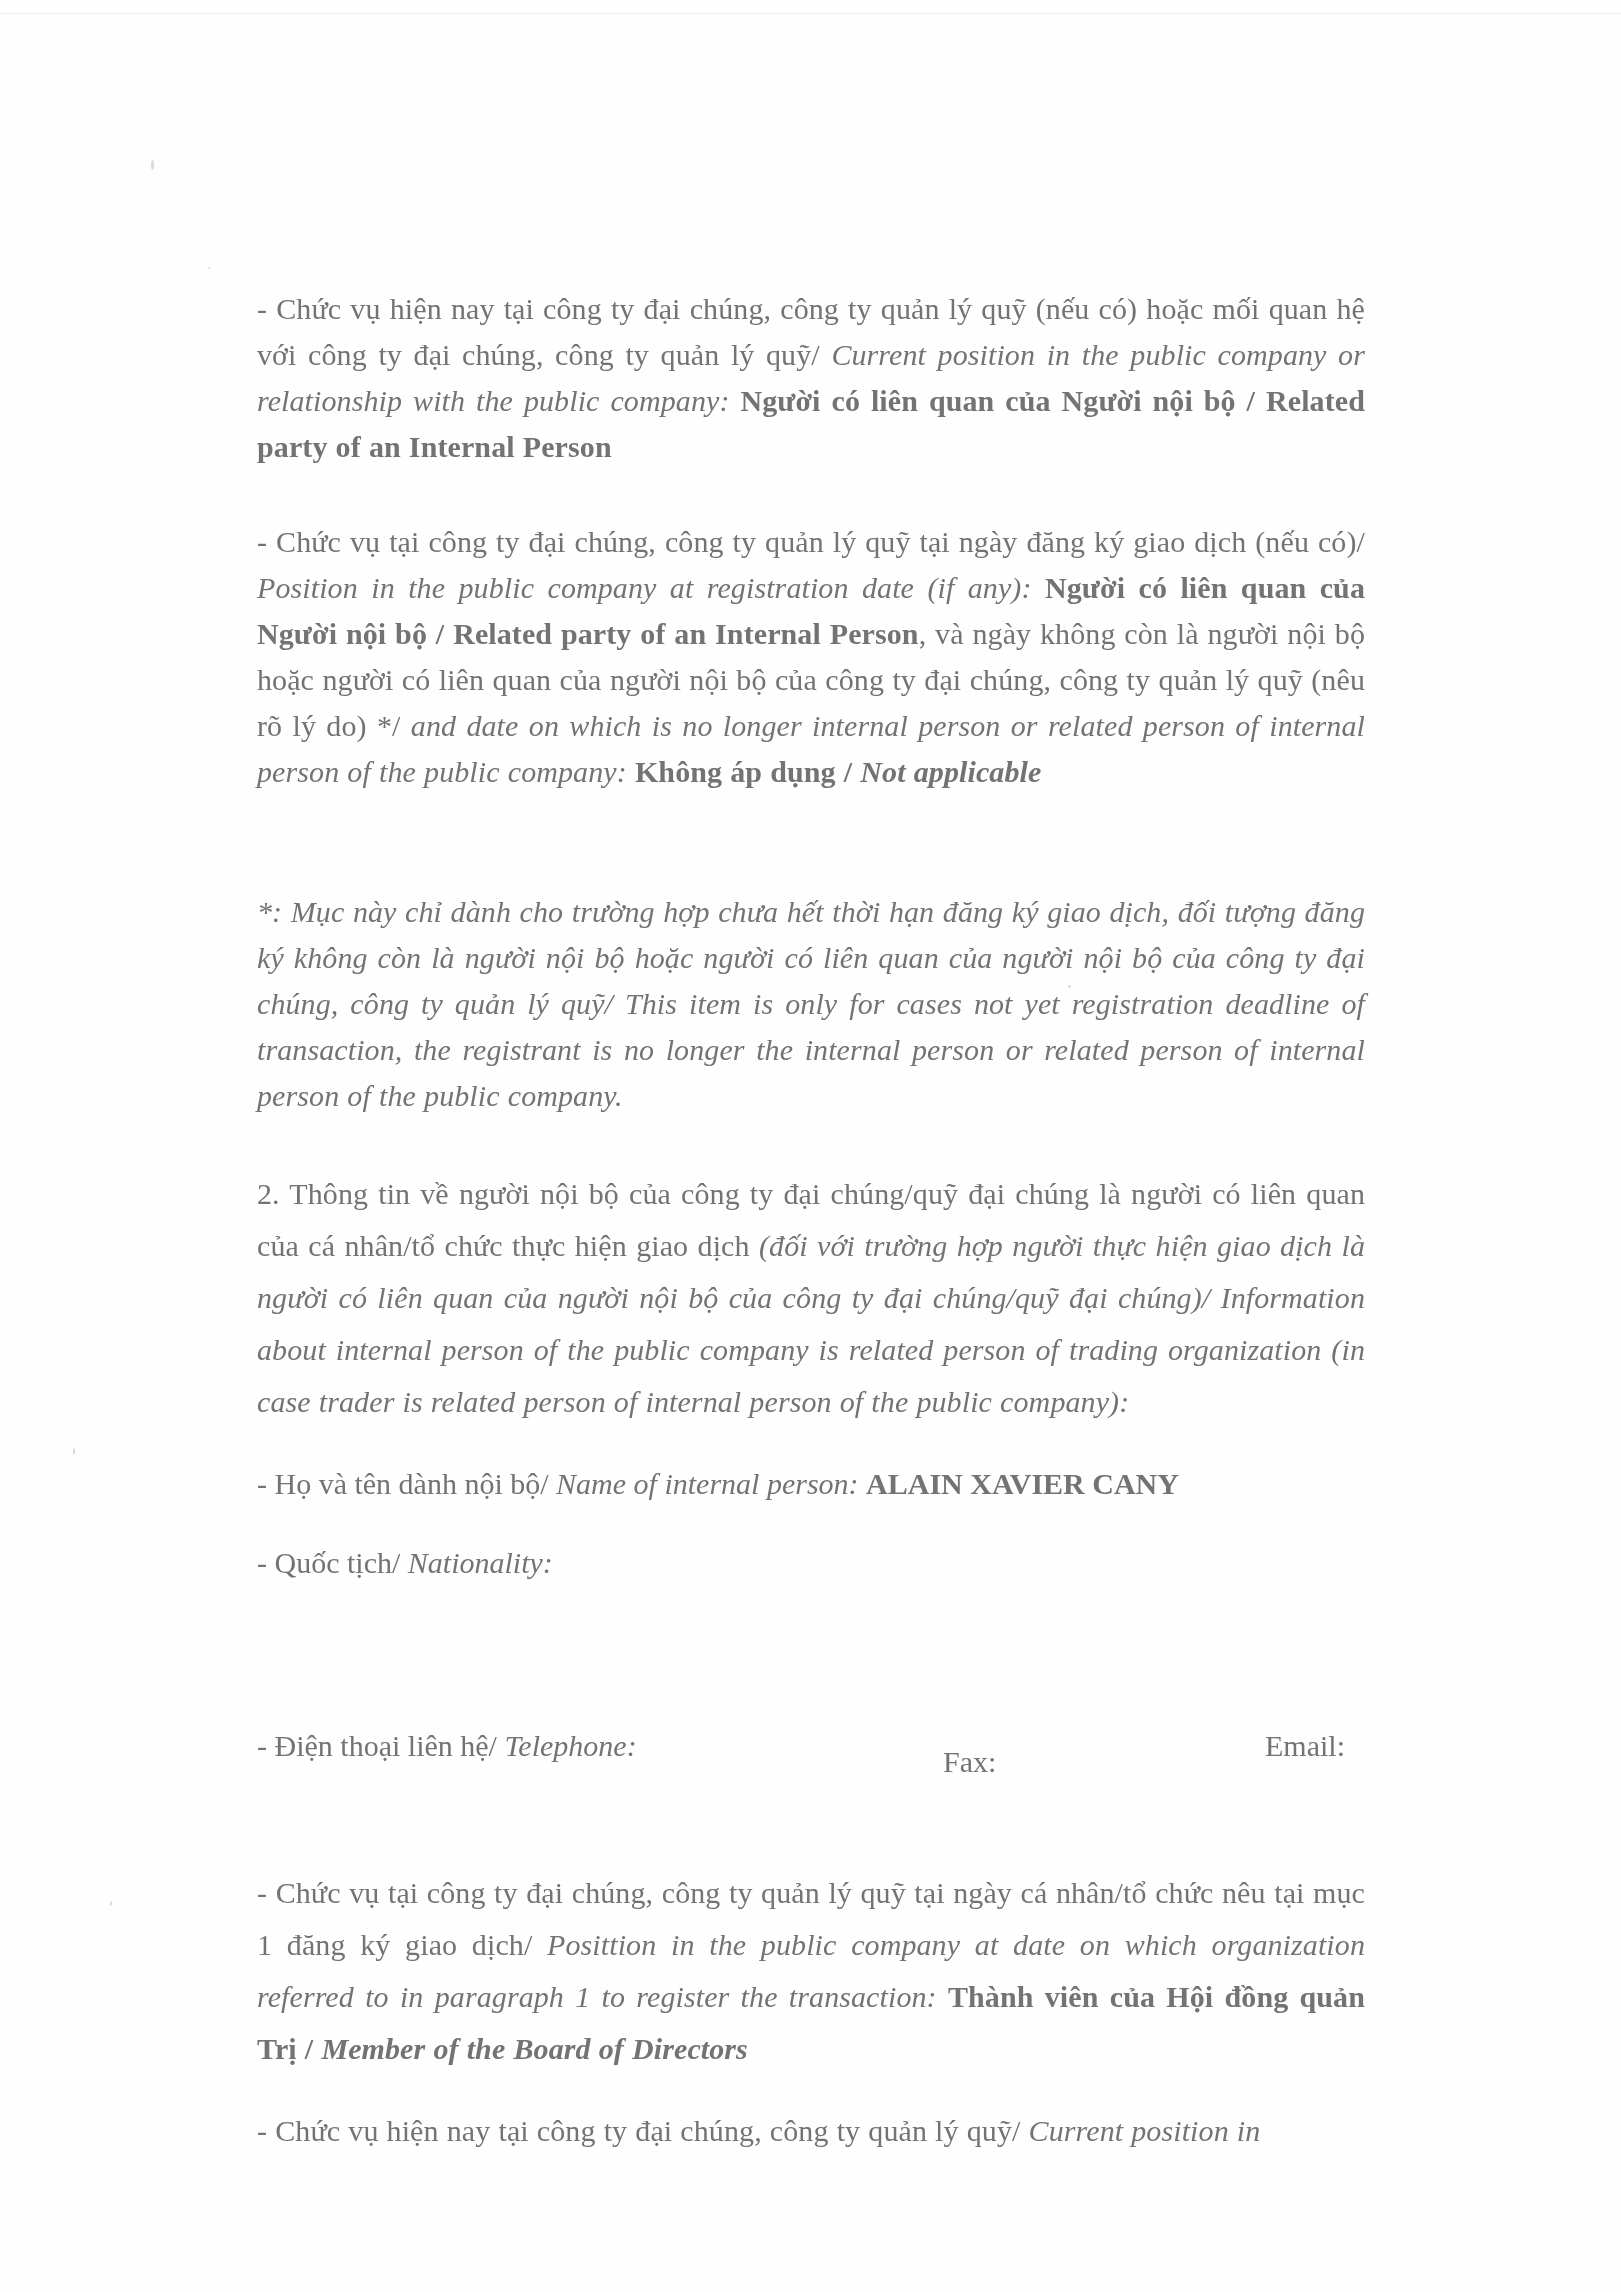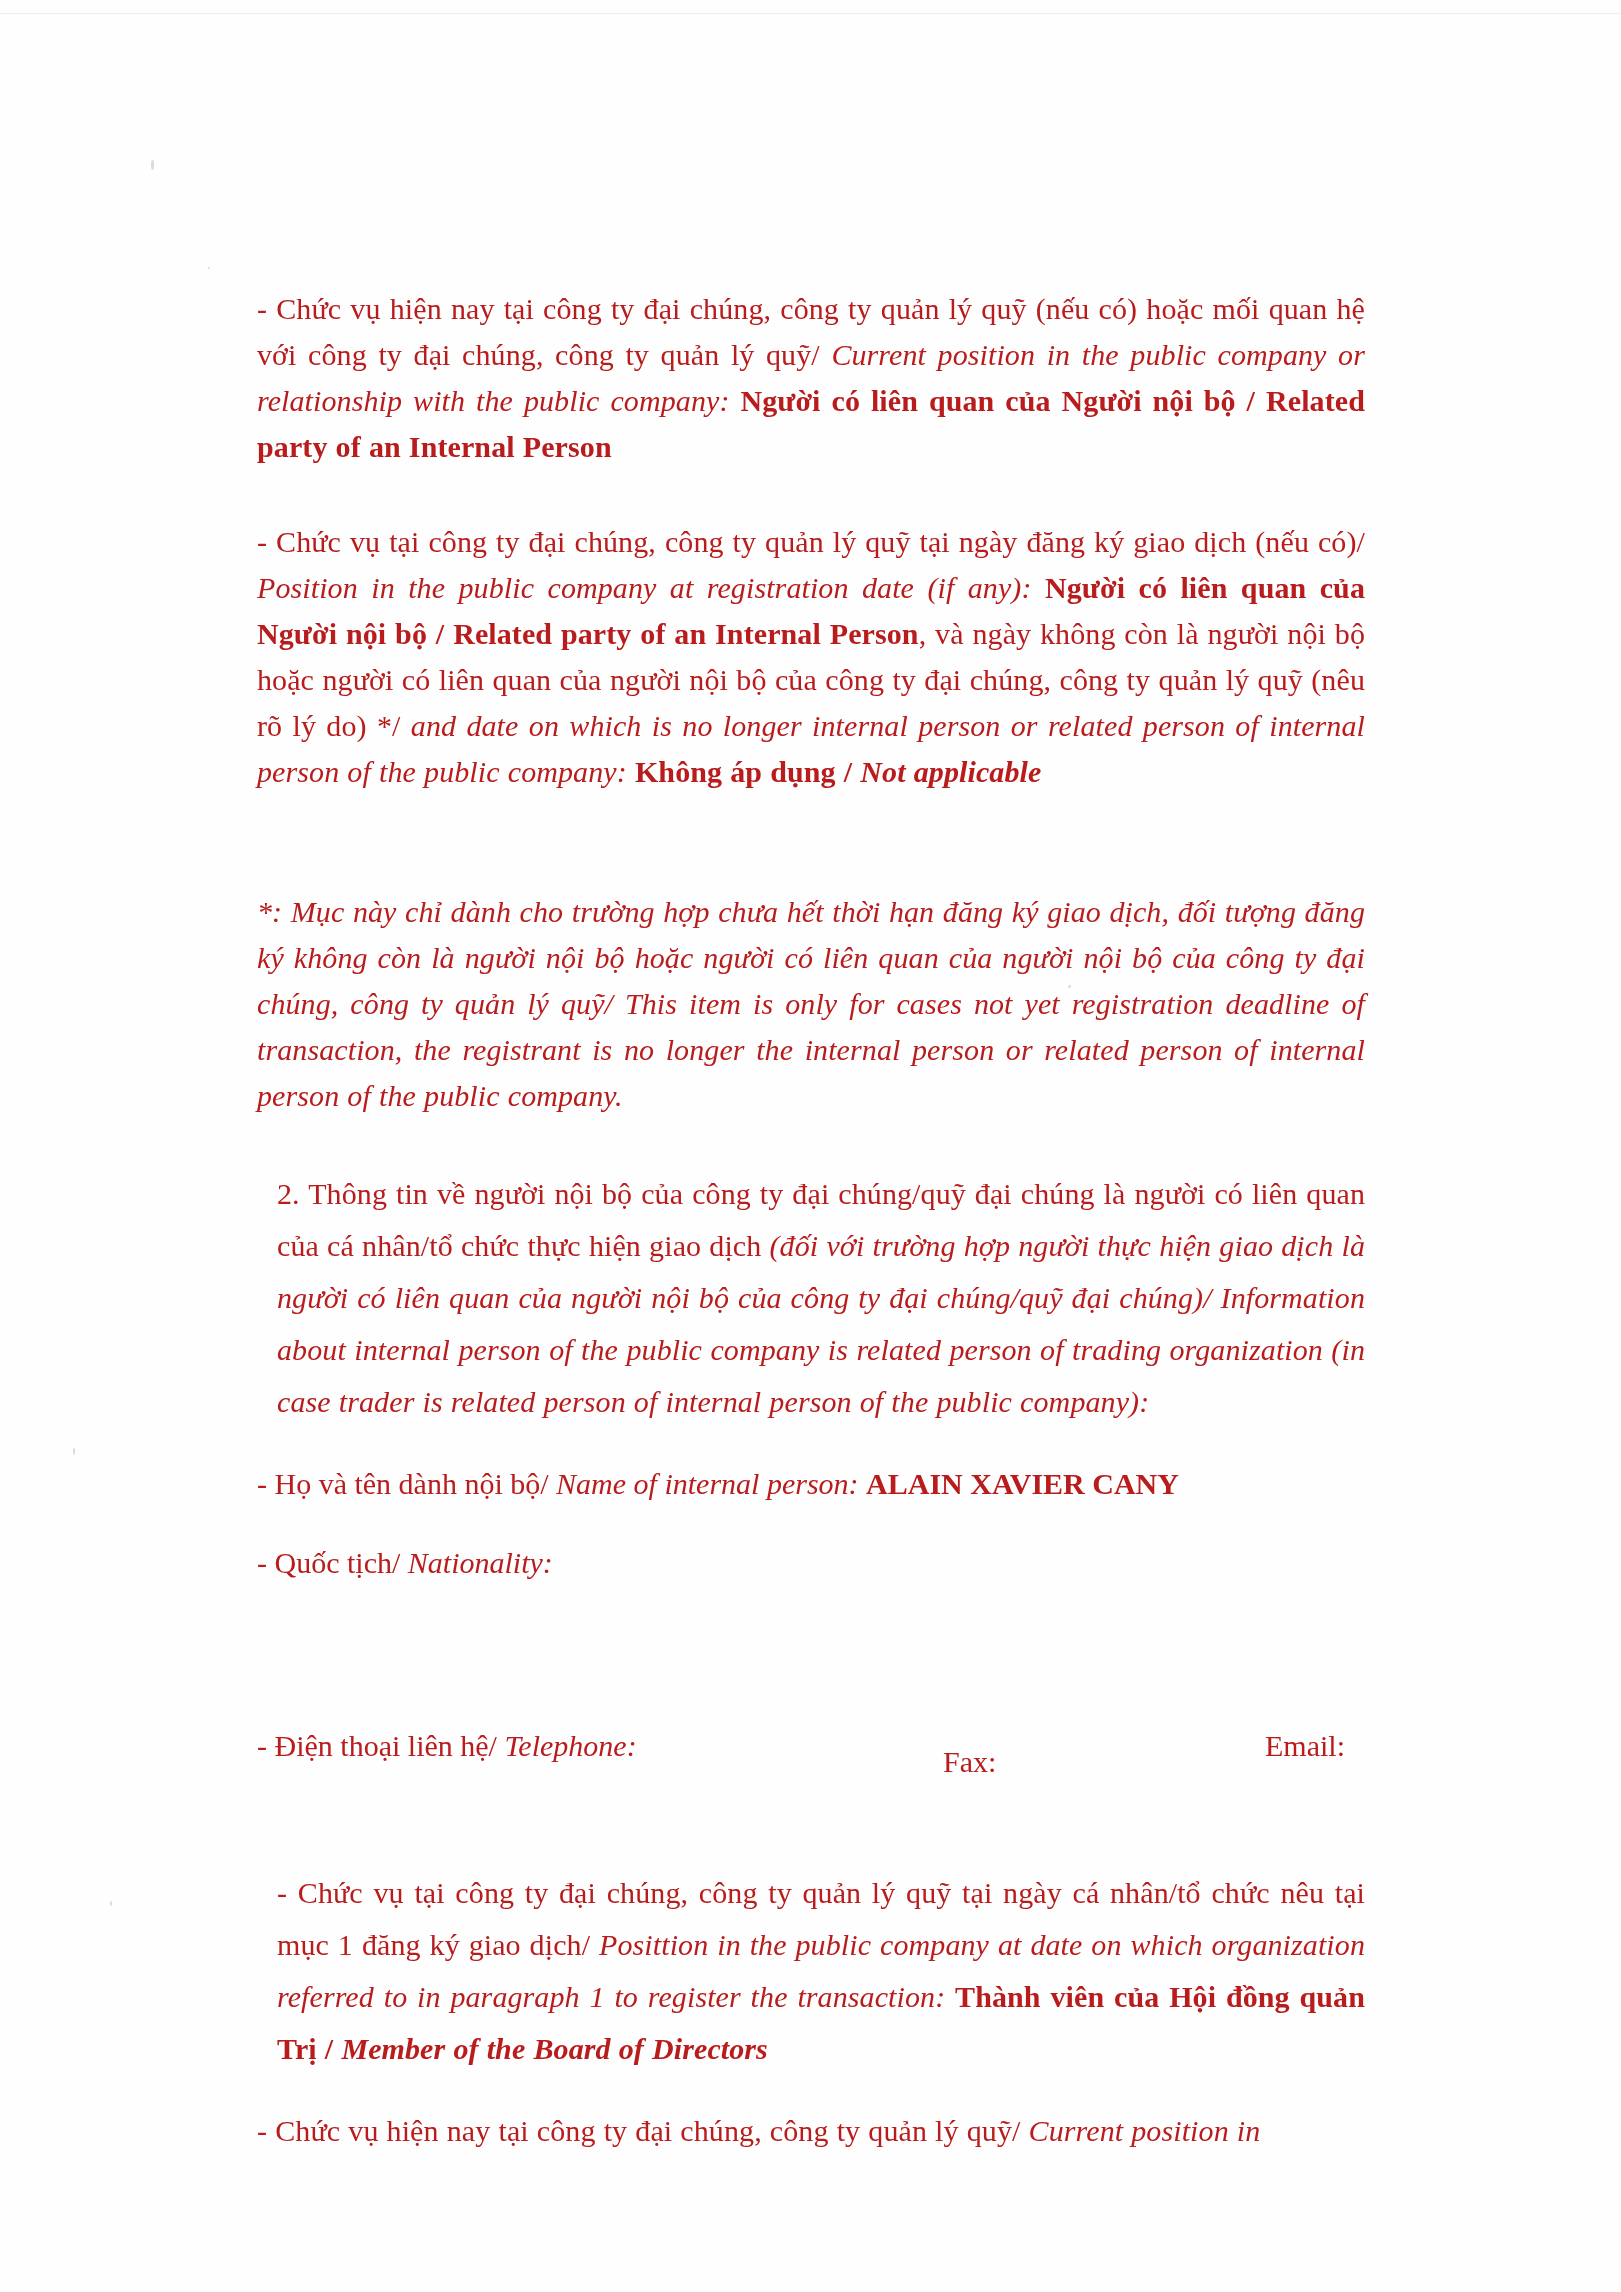--- a/index.html
+++ b/index.html
@@ -8,21 +8,21 @@
     padding: 0;
     background: #ffffff;
   }
   .page {
     position: relative;
     width: 1621px;
     height: 2293px;
     background: #fefefe;
     overflow: hidden;
     font-family: "Liberation Serif", "DejaVu Serif", serif;
-    color: #b91c1c;
+    color: #737373;
   }
   
   .scan-line-top {
     position: absolute;
     top: 12.7px; left: 0; right: 0;
     height: 1px;
     background: #efefef;
   }
   .scan-speck {
     position: absolute;
@@ -65,21 +65,20 @@
 
   
   p.footnote {
     font-style: italic;
     margin-top: 45px;
   }
 
   
   p.loose {
     line-height: 52px;
-    margin-left: 20px;
   }
 
   
   .contact-row {
     position: relative;
     font-size: 30px;
     line-height: 46px;
     height: 46px;
   }
   .contact-row .tel-label { position: absolute; left: 0; top: 0; white-space: nowrap; }

